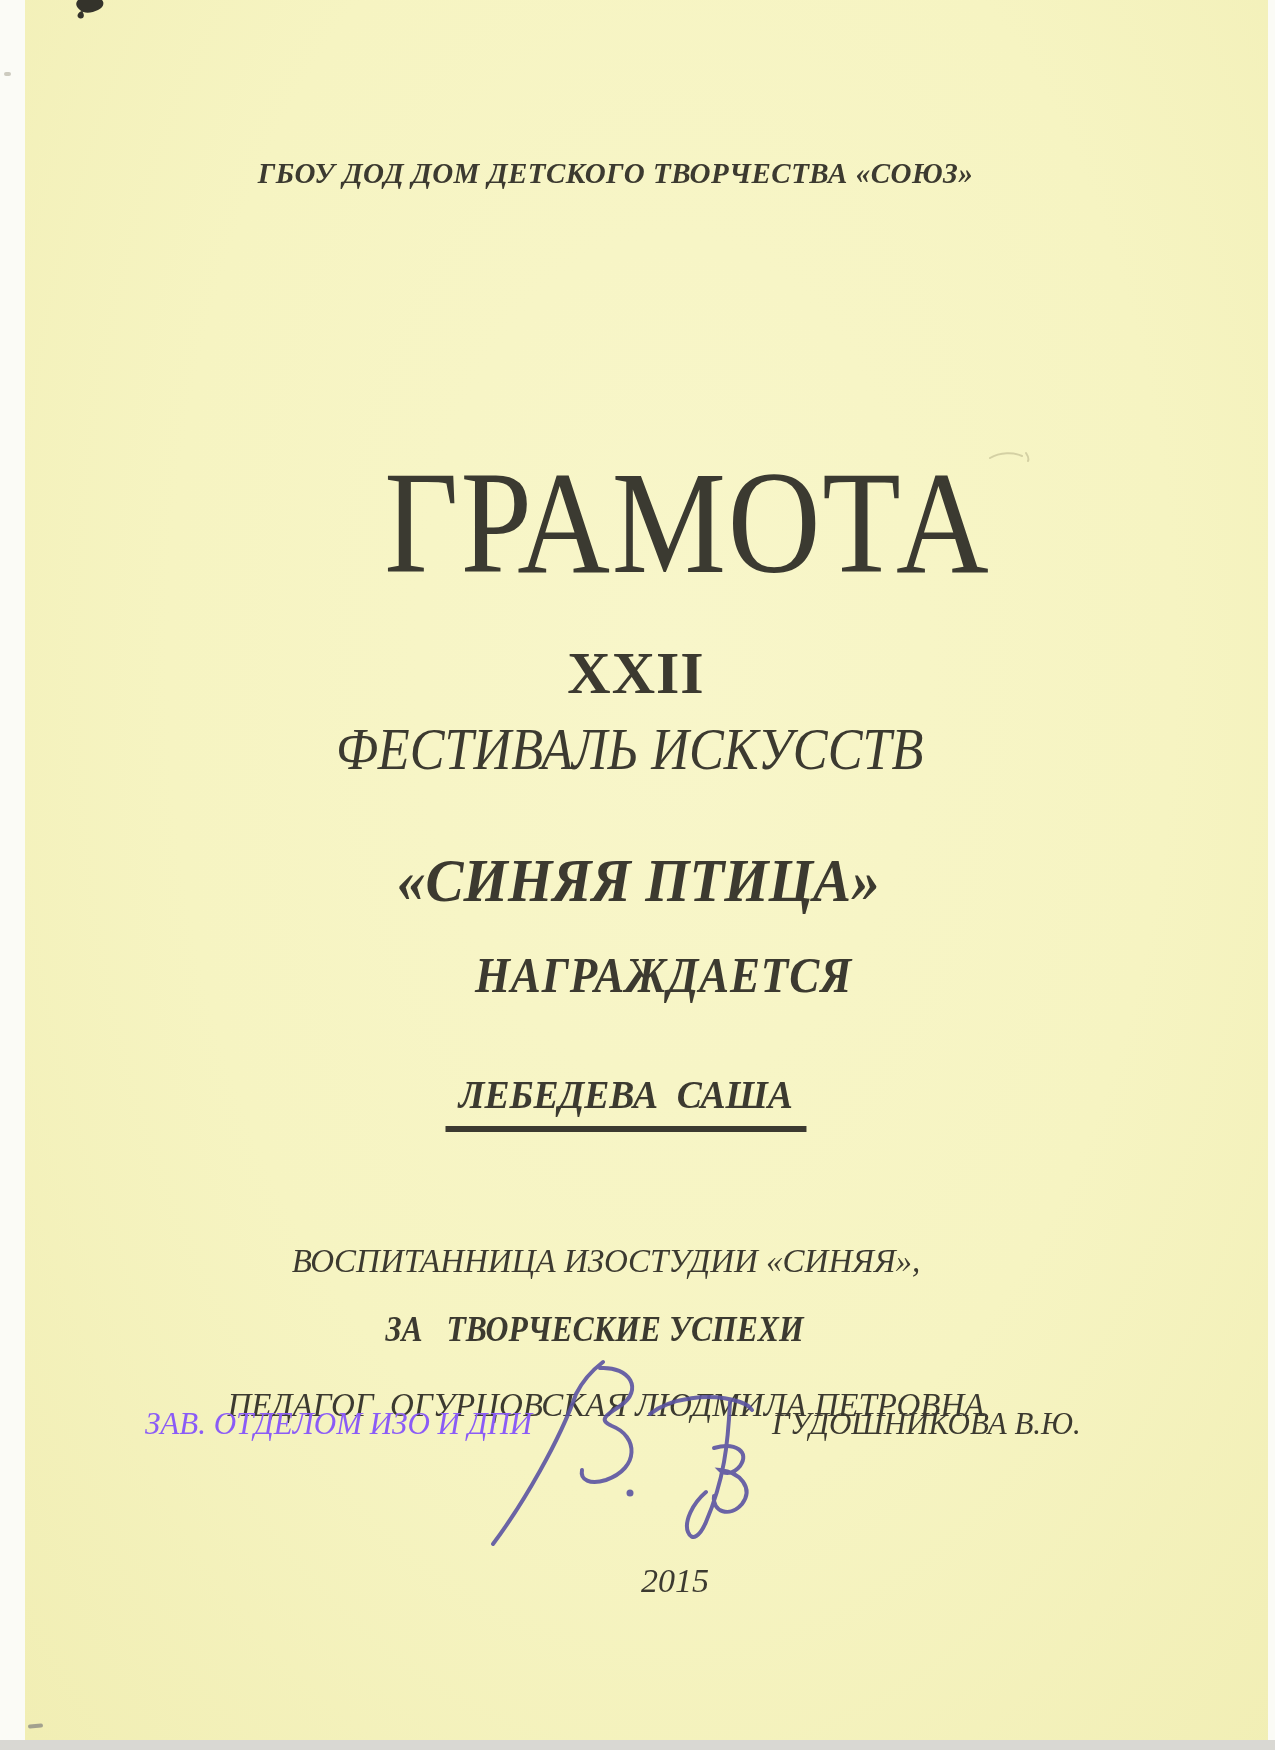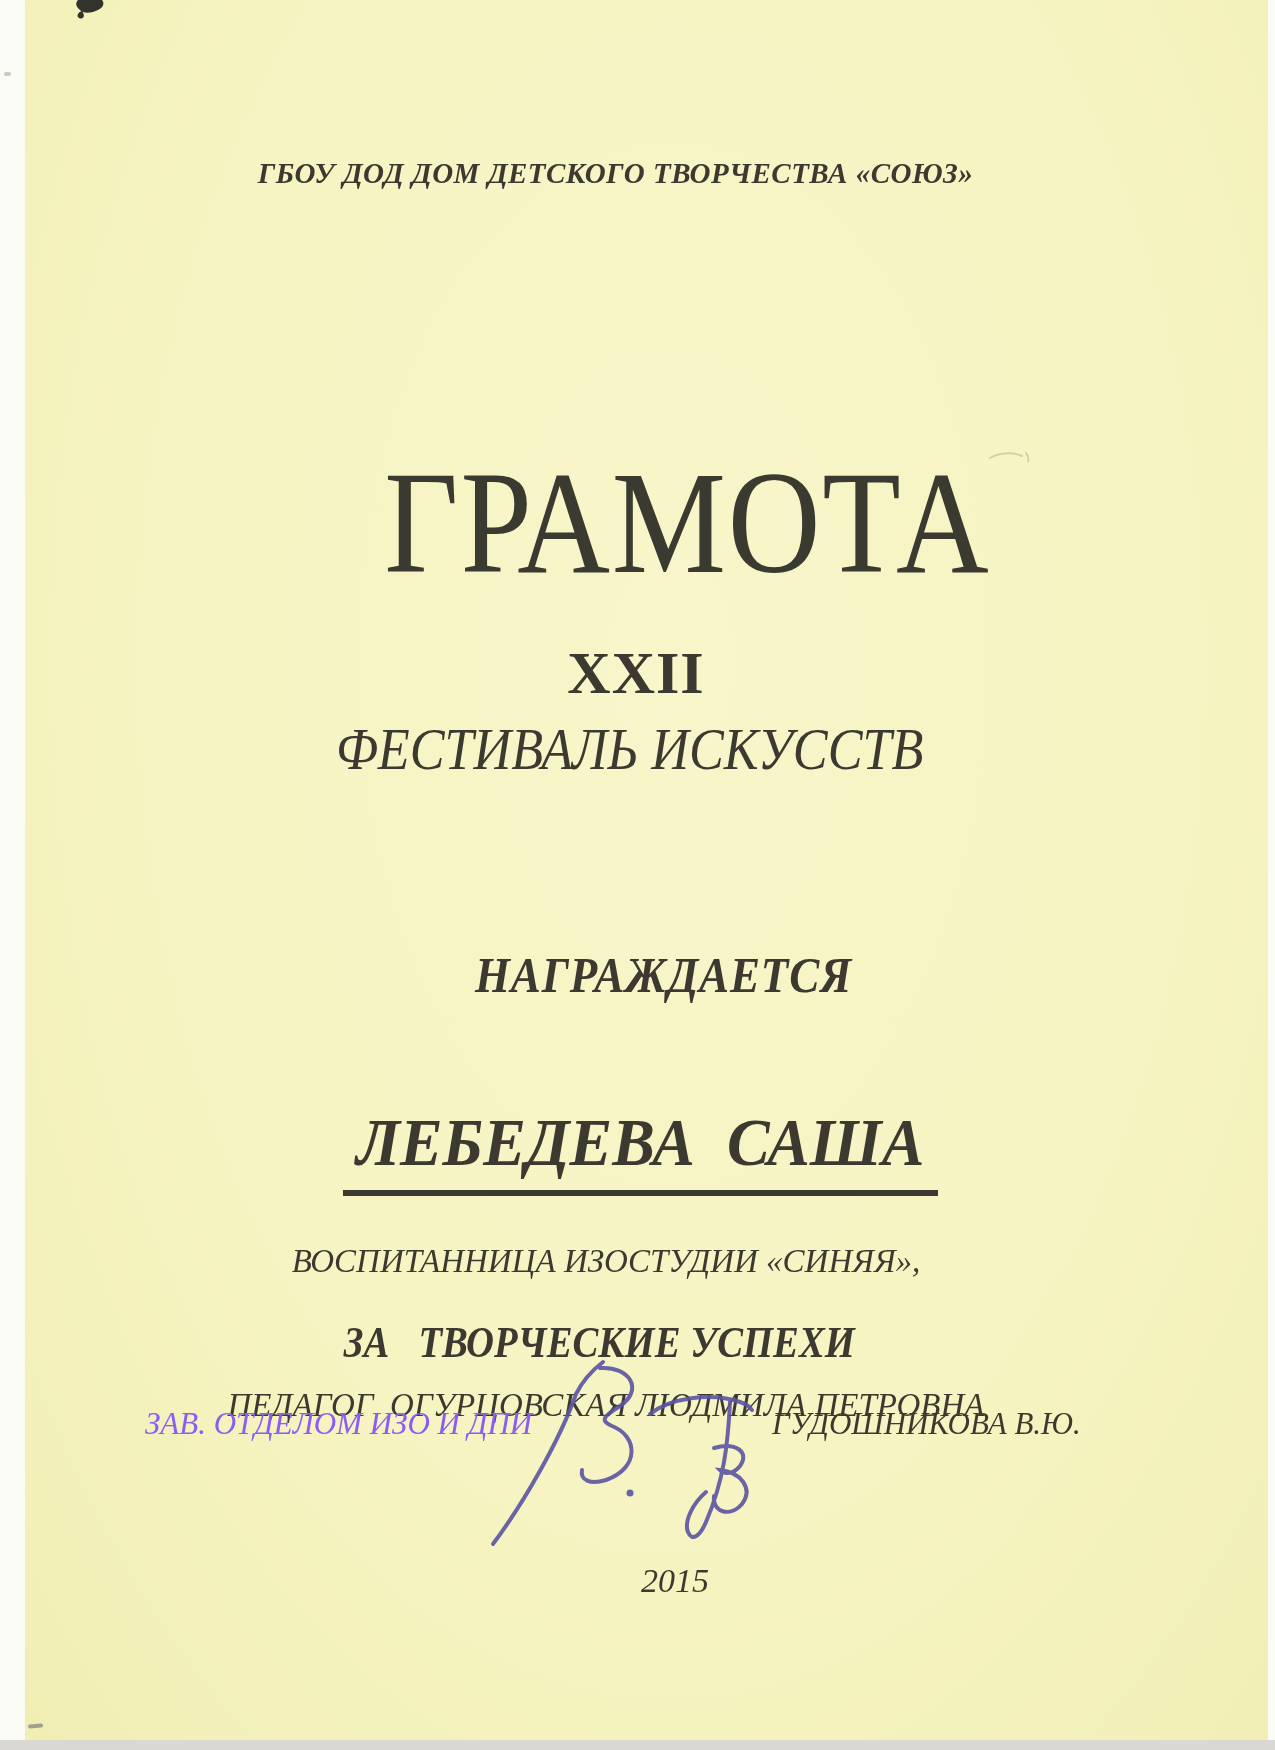--- a/index.html
+++ b/index.html
@@ -26,28 +26,28 @@
   .org{top:124px;width:1200px;font-size:29px;font-weight:bold;font-style:italic;letter-spacing:.5px;}
   .title{top:304px;width:1220px;font-size:146px;line-height:1;letter-spacing:2px;color:#3b3a31;}
   .title > span{transform:scaleX(.88);}
   .edition{top:570px;width:1208px;font-size:60px;font-weight:bold;letter-spacing:1px;}
   .festival{top:646px;width:1200px;font-size:60px;font-style:italic;}
   .festival > span{transform:scaleX(.87);}
   .fest-title{top:774px;width:1214px;font-size:62px;font-weight:bold;font-style:italic;}
   .fest-title > span{transform:scaleX(.92);}
   .award-label{top:888px;width:1210px;font-size:50px;font-weight:bold;font-style:italic;letter-spacing:1px;padding-left:32px;}
   .award-label > span{transform:scaleX(.9);}
-  .recipient{top:1024px;width:1212px;font-size:68px;font-weight:bold;font-style:italic;}
+  .recipient{top:1024px;width:1212px;font-size:40px;font-weight:bold;font-style:italic;}
   .recipient > span{
     transform:scaleX(.94);
     border-bottom:6px solid #3c3a30;
     padding:0 14px 8px 14px;
   }
   .descr{top:1141px;width:1212px;font-size:33px;font-style:italic;line-height:48px;}
-  .reason{top:1266px;width:1154px;font-size:44px;font-weight:bold;font-style:italic;}
+  .reason{top:1266px;width:1154px;font-size:36px;font-weight:bold;font-style:italic;}
   .reason > span{transform:scaleX(.88);}
   .sig-role{position:absolute;left:145px;top:1406px;font-size:31px;font-style:italic;color:#8b5cf6;white-space:pre-wrap;}
   .sig-name{position:absolute;left:772px;top:1406px;font-size:31px;font-style:italic;color:#3c3a30;white-space:pre-wrap;}
   .year{top:1524px;width:1228px;font-size:34px;font-style:italic;margin-left:44px;}
   .signature{position:absolute;left:478px;top:1352px;width:290px;height:205px;}
   .ink-blob{position:absolute;left:72px;top:0;width:34px;height:22px;}
   .speck-a{position:absolute;left:4px;top:72px;width:7px;height:4px;background:#b9b7a8;border-radius:2px;opacity:.7;}
   .speck-b{position:absolute;left:28px;top:1724px;width:15px;height:4px;background:#8f8d84;border-radius:2px;transform:rotate(-4deg);opacity:.8;}
   .speck-c{position:absolute;left:988px;top:450px;width:44px;height:12px;opacity:.55;}
 </style>
@@ -76,20 +76,23 @@
   </div>
 
   <div class="cline edition">
     <span>XXII</span>
   </div>
 
   <div class="cline festival">
     <span>ФЕСТИВАЛЬ ИСКУССТВ</span>
   </div>
 
+  <div class="cline fest-title">
+    <span>«СИНЯЯ ПТИЦА»</span>
+  </div>
 
   <div class="cline award-label">
     <span>НАГРАЖДАЕТСЯ</span>
   </div>
 
   <div class="cline recipient">
     <span>ЛЕБЕДЕВА  САША</span>
   </div>
 
   <div class="cline descr">

